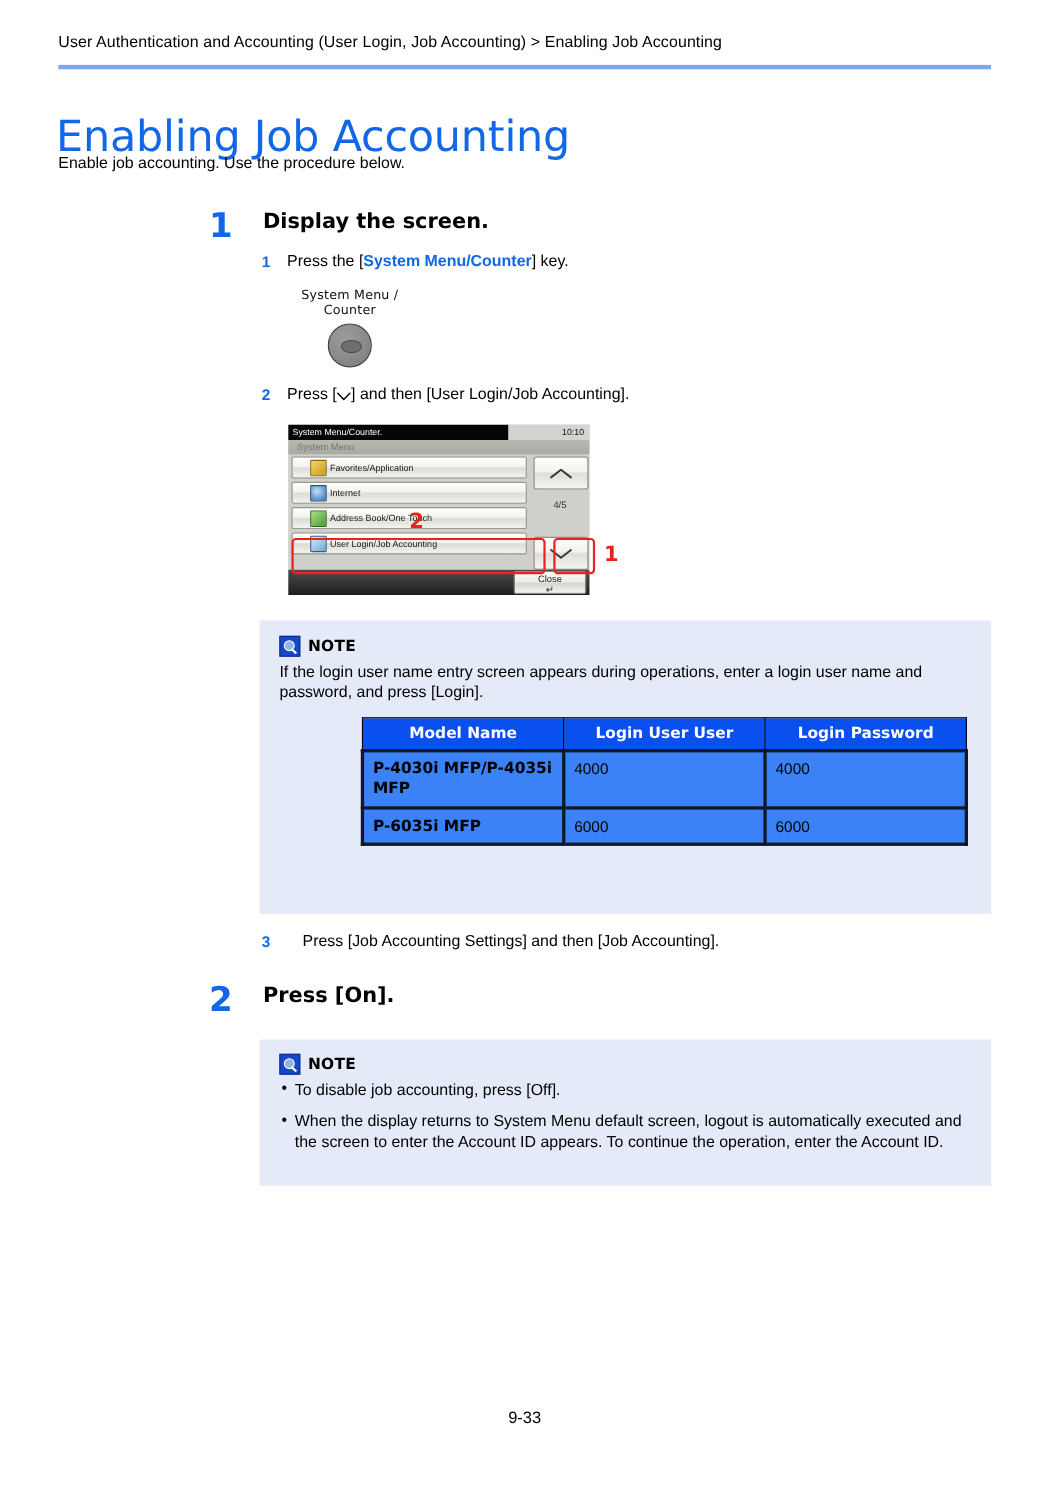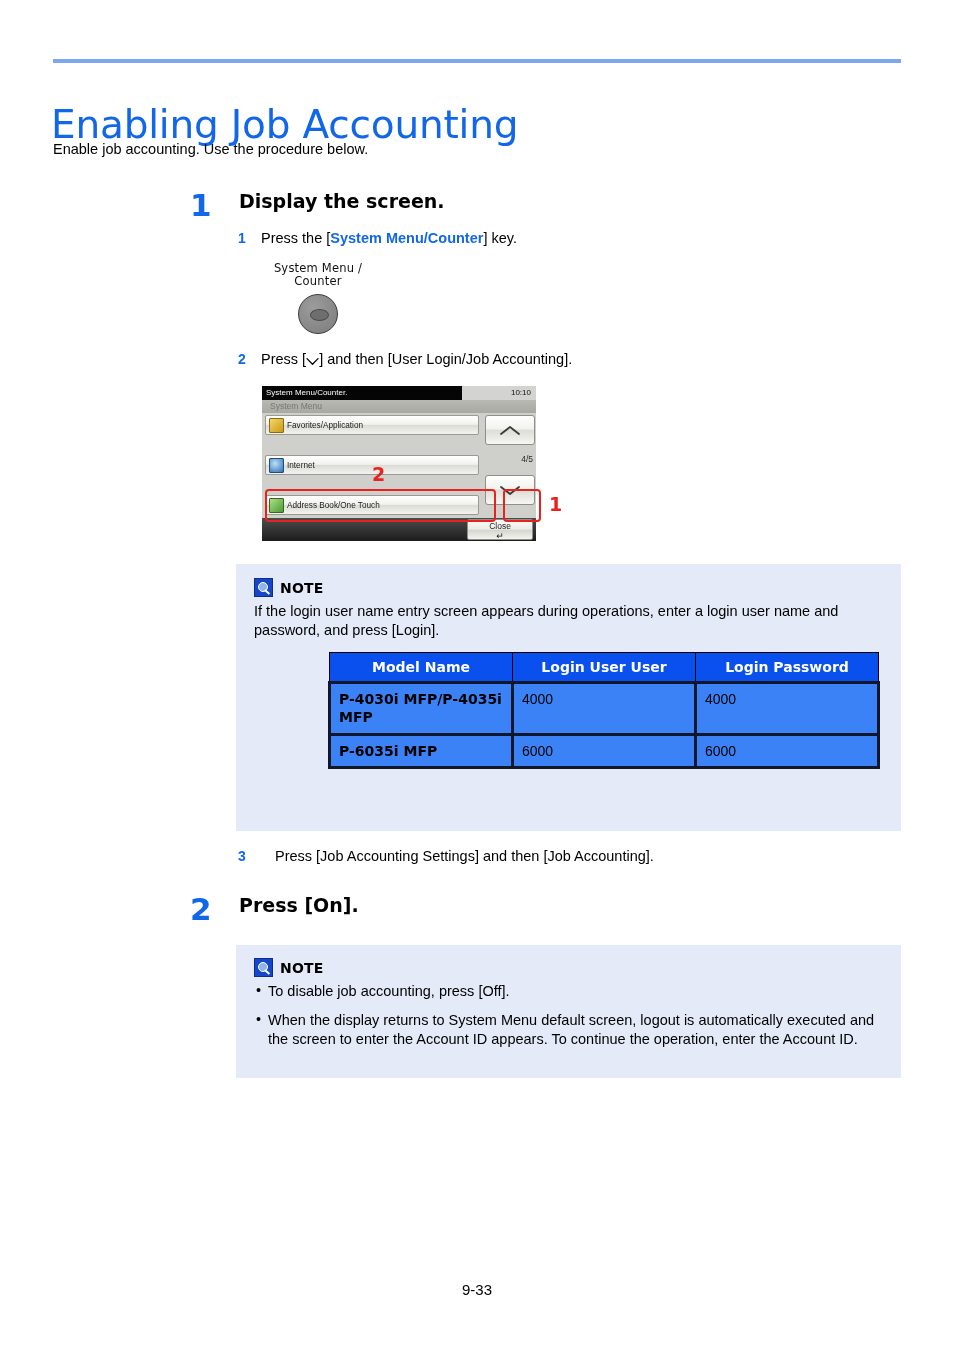--- a/index.html
+++ b/index.html
@@ -188,27 +188,27 @@
     padding-left: 8px;
     box-sizing: border-box;
   }
   .panel-list {
     position: absolute;
     left: 3px; top: 29px;
     width: 214px;
   }
   .panel-item {
     height: 20px;
-    margin-bottom: 20px;
+    margin-bottom: 3px;
     background: linear-gradient(#ffffff 0%, #f2f2ee 46%, #dcdcd6 52%, #f3f3ef 100%);
     border: 1px solid #9a9a93;
     border-radius: 2px;
     display: flex;
     align-items: center;
-    padding-left: 3px;
+    padding-left: 16px;
     box-sizing: border-box;
     font-size: 8.2px;
     color: #1a1a1a;
     text-align: center;
   }
   .panel-item .ic {
     width: 13px; height: 13px;
     margin-right: 3px;
     flex: 0 0 13px;
     border-radius: 1px;
@@ -226,24 +226,24 @@
   .scroll-btn {
     width: 48px; height: 28px;
     background: linear-gradient(#ffffff 0%, #f2f2ee 45%, #dedeD8 52%, #f6f6f2 100%);
     border: 1px solid #8f8f88;
     border-radius: 3px;
     display: flex;
     align-items: center;
     justify-content: center;
   }
   .scroll-page {
-    text-align: right;
+    text-align: center;
     font-size: 8.5px;
     color: #2a2a2a;
-    padding: 9px 0 11px 0;
+    padding: 9px 0 24px 0;
   }
   .panel-footer {
     position: absolute;
     left: 0; bottom: 0;
     width: 274px; height: 23px;
     background: linear-gradient(#4c4c4c, #1d1d1d);
   }
   .panel-close {
     position: absolute;
     right: 3px; bottom: 1px;
@@ -388,20 +388,21 @@
     text-align: center;
     font-size: 15px;
     color: #000;
   }
 </style>
 </head>
 <body>
 
 <div class="page">
 
+  <div class="breadcrumb">User Authentication and Accounting (User Login, Job Accounting) &gt; Enabling Job Accounting</div>
   <div class="header-rule"></div>
 
   <h1 class="page-title">Enabling Job Accounting</h1>
   <div class="intro">Enable job accounting. Use the procedure below.</div>
 
   <div class="bigstep-num" style="left:190px; top:190px;">1</div>
   <div class="bigstep-title" style="left:239px; top:190px;">Display the screen.</div>
 
   <div class="substep-num" style="left:238px; top:230px;">1</div>
   <div class="substep-text" style="left:261px; top:230px;">

